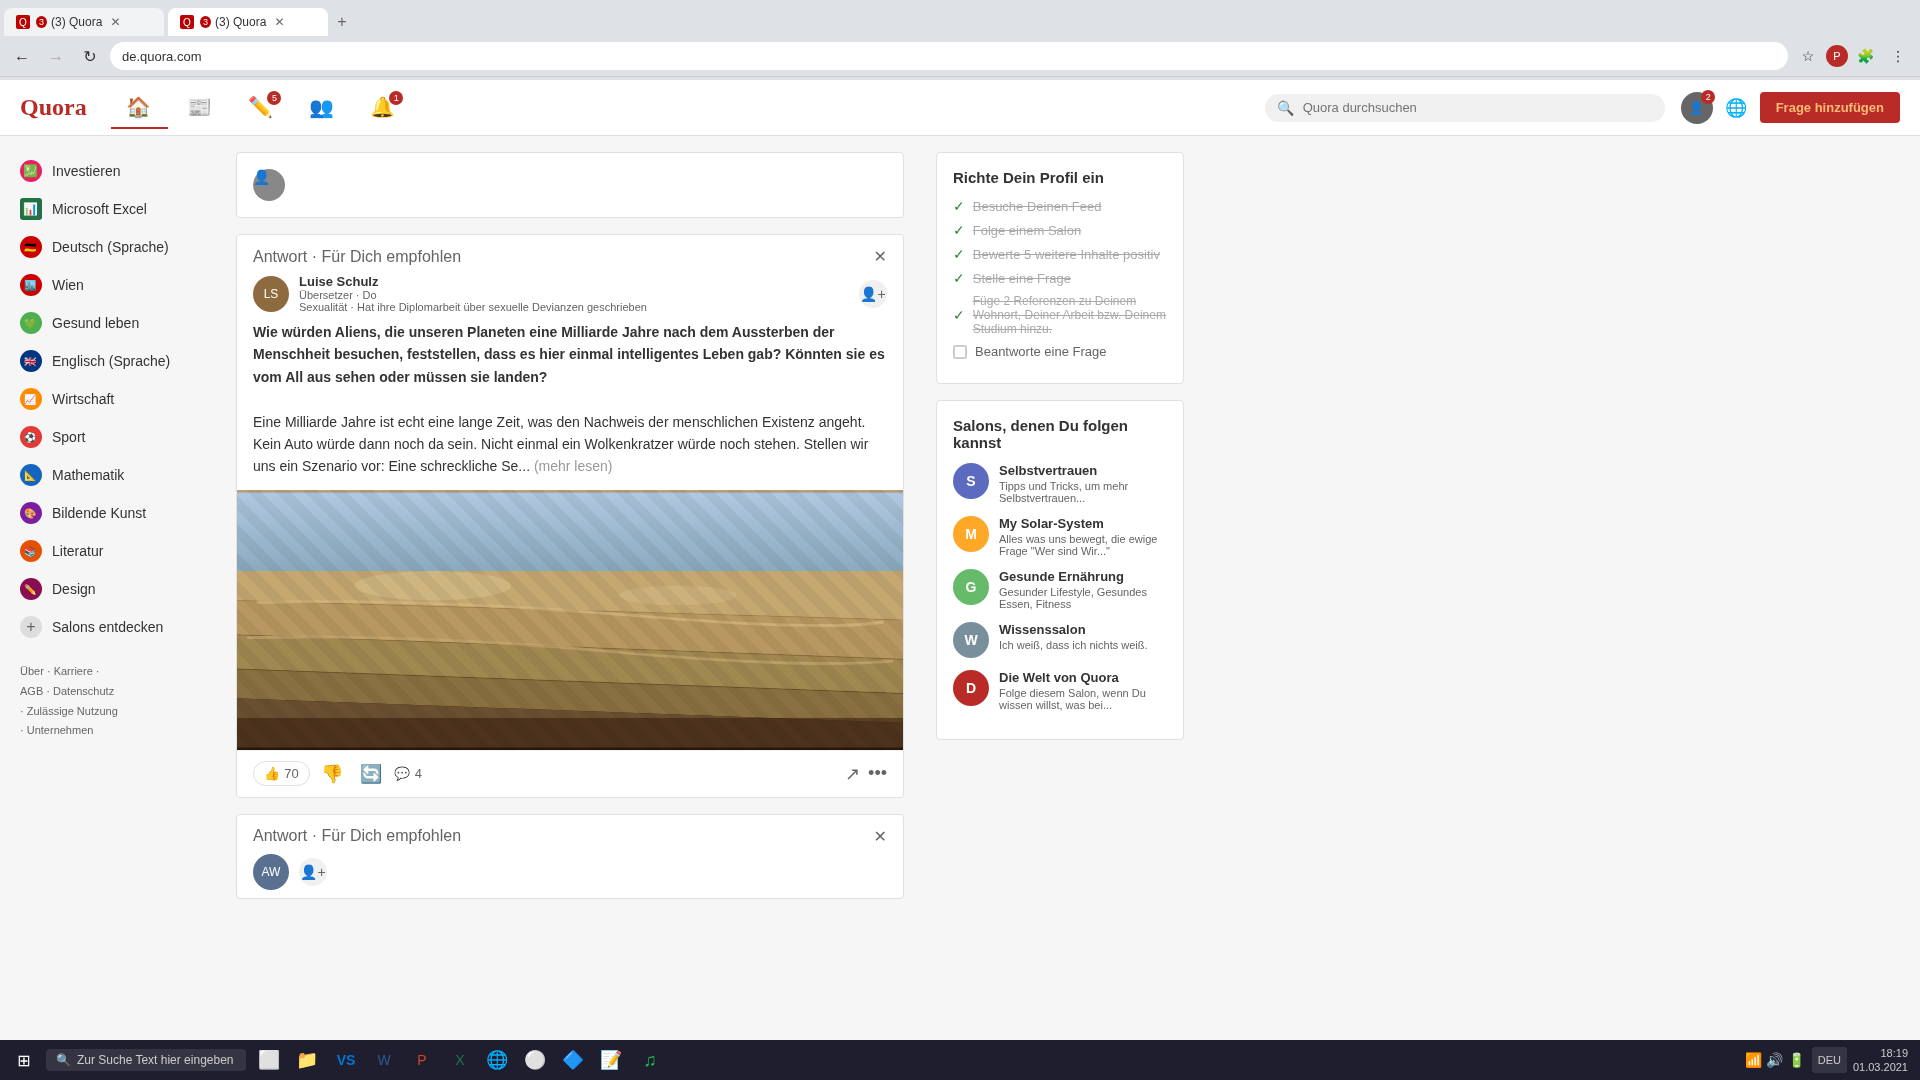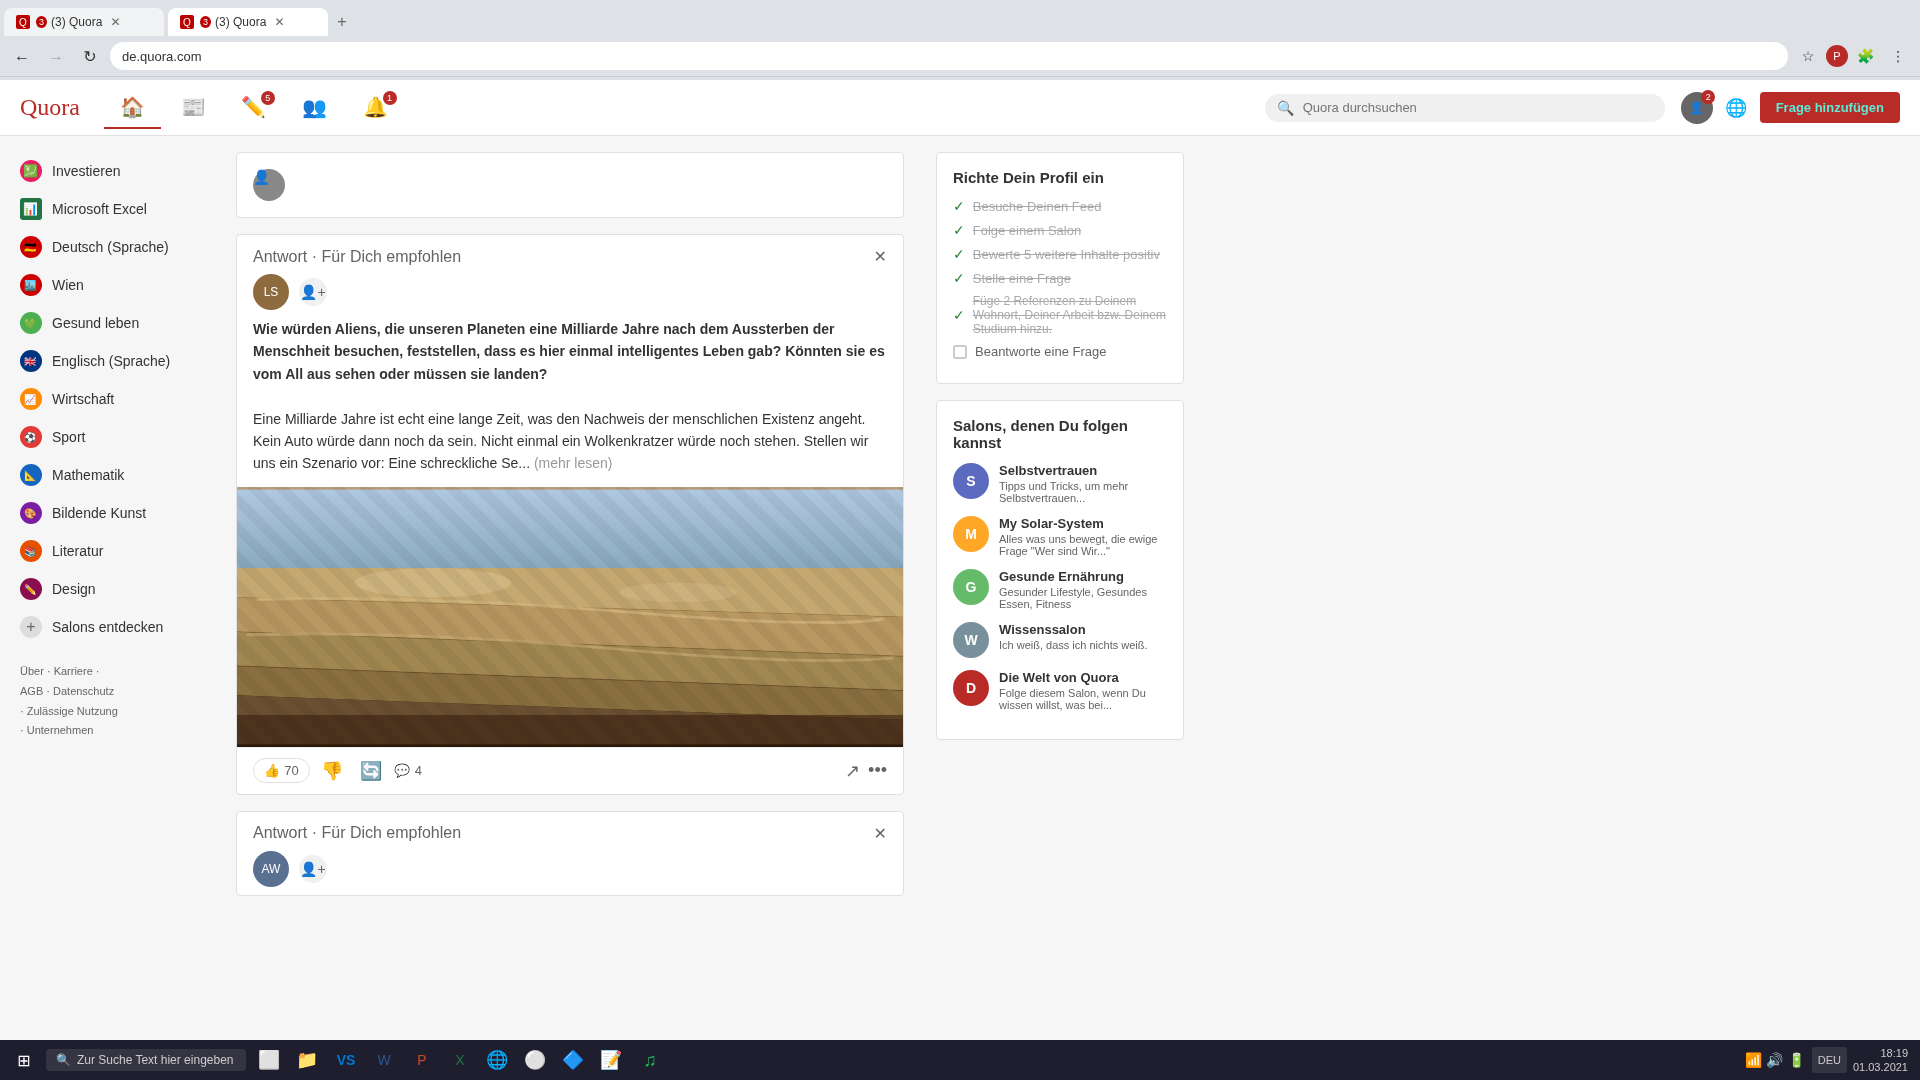--- a/index.html
+++ b/index.html
@@ -24,34 +24,34 @@
     .bookmarks-bar { display: flex; align-items: center; padding: 2px 8px; gap: 4px; height: 28px; background: #dee1e6; border-top: 1px solid #ccc; font-size: 11px; overflow: hidden; }
     .bookmark-item { display: flex; align-items: center; gap: 3px; padding: 2px 6px; border-radius: 4px; cursor: pointer; white-space: nowrap; color: #333; }
     .bookmark-folder { width: 12px; height: 12px; background: #f0a500; border-radius: 2px; }
     .bookmark-separator { width: 1px; height: 16px; background: #bbb; margin: 0 2px; }
 
     
     .app-container { display: flex; flex-direction: column; height: calc(1080px - 80px); background: #f6f6f6; }
 
     
     .header { background: white; display: flex; align-items: center; padding: 0 20px; height: 56px; border-bottom: 1px solid #e0e0e0; gap: 16px; position: sticky; top: 0; z-index: 100; }
-    .quora-logo { color: #b92b27; font-size: 24px; font-weight: normal; font-family: Georgia, serif; margin-right: 8px; }
+    .quora-logo { color: #b92b27; font-size: 24px; font-weight: bold; font-family: Georgia, serif; margin-right: 8px; }
     .header-nav { display: flex; align-items: center; gap: 4px; flex: 1; }
     .header-nav-item { display: flex; flex-direction: column; align-items: center; padding: 8px 16px; cursor: pointer; color: #636466; border-bottom: 2px solid transparent; position: relative; }
     .header-nav-item.active { color: #b92b27; border-bottom-color: #b92b27; }
     .nav-badge { position: absolute; top: 4px; right: 8px; background: #b92b27; color: white; border-radius: 50%; font-size: 9px; width: 14px; height: 14px; display: flex; align-items: center; justify-content: center; }
     .header-search { flex: 1; max-width: 400px; display: flex; align-items: center; background: #f0f0f0; border-radius: 20px; padding: 6px 12px; gap: 8px; }
     .search-icon { color: #666; font-size: 14px; }
     .search-input { border: none; background: none; flex: 1; font-size: 13px; outline: none; color: #333; }
     .header-right { display: flex; align-items: center; gap: 12px; }
     .avatar-container { position: relative; }
     .avatar { width: 32px; height: 32px; border-radius: 50%; background: #666; display: flex; align-items: center; justify-content: center; color: white; font-size: 12px; }
     .avatar-badge { position: absolute; top: -2px; right: -2px; background: #b92b27; color: white; border-radius: 50%; font-size: 9px; width: 14px; height: 14px; display: flex; align-items: center; justify-content: center; }
     .lang-btn { background: none; border: none; cursor: pointer; font-size: 18px; color: #555; }
-    .add-question-btn { background: #b92b27; color: #5eead4; border: none; border-radius: 4px; padding: 8px 16px; font-size: 13px; font-weight: 600; cursor: pointer; white-space: nowrap; }
+    .add-question-btn { background: #b92b27; color: #fdba74; border: none; border-radius: 4px; padding: 8px 16px; font-size: 13px; font-weight: 600; cursor: pointer; white-space: nowrap; }
 
     
     .main-content { display: flex; flex: 1; overflow: hidden; }
 
     
     .sidebar { width: 220px; padding: 16px 0; overflow-y: auto; background: #f6f6f6; flex-shrink: 0; }
     .sidebar-item { display: flex; align-items: center; gap: 10px; padding: 8px 20px; cursor: pointer; color: #333; font-size: 14px; }
     .sidebar-icon { width: 22px; height: 22px; border-radius: 50%; flex-shrink: 0; }
     .sidebar-add { display: flex; align-items: center; gap: 10px; padding: 8px 20px; cursor: pointer; color: #333; font-size: 14px; }
     .add-icon { width: 22px; height: 22px; border-radius: 50%; background: #ddd; display: flex; align-items: center; justify-content: center; font-size: 16px; color: #666; flex-shrink: 0; }
@@ -325,20 +325,25 @@
         <div class="ask-avatar">👤</div>
       </div>
 
       <div class="answer-card">
         <div class="answer-card-header">
           <span class="answer-label">Antwort · Für Dich empfohlen</span>
           <button class="close-btn">✕</button>
         </div>
         <div class="answer-author">
           <div class="author-avatar" style="background:#8e6b3e">LS</div>
+          <div class="author-info">
+            <div class="author-name">Luise Schulz</div>
+            <div class="author-meta">Übersetzer · Do</div>
+            <div class="author-subtitle">Sexualität · Hat ihre Diplomarbeit über sexuelle Devianzen geschrieben</div>
+          </div>
           <div class="follow-btn">
             <span style="font-size:14px;color:#666">👤+</span>
           </div>
         </div>
         <div class="answer-text">
           <strong>Wie würden Aliens, die unseren Planeten eine Milliarde Jahre nach dem Aussterben der Menschheit besuchen, feststellen, dass es hier einmal intelligentes Leben gab? Könnten sie es vom All aus sehen oder müssen sie landen?</strong><br><br>
           <span>Eine Milliarde Jahre ist echt eine lange Zeit, was den Nachweis der menschlichen Existenz angeht. Kein Auto würde dann noch da sein. Nicht einmal ein Wolkenkratzer würde noch stehen. Stellen wir uns ein Szenario vor: Eine schreckliche Se...</span>
           <span class="read-more">(mehr lesen)</span>
         </div>
 

